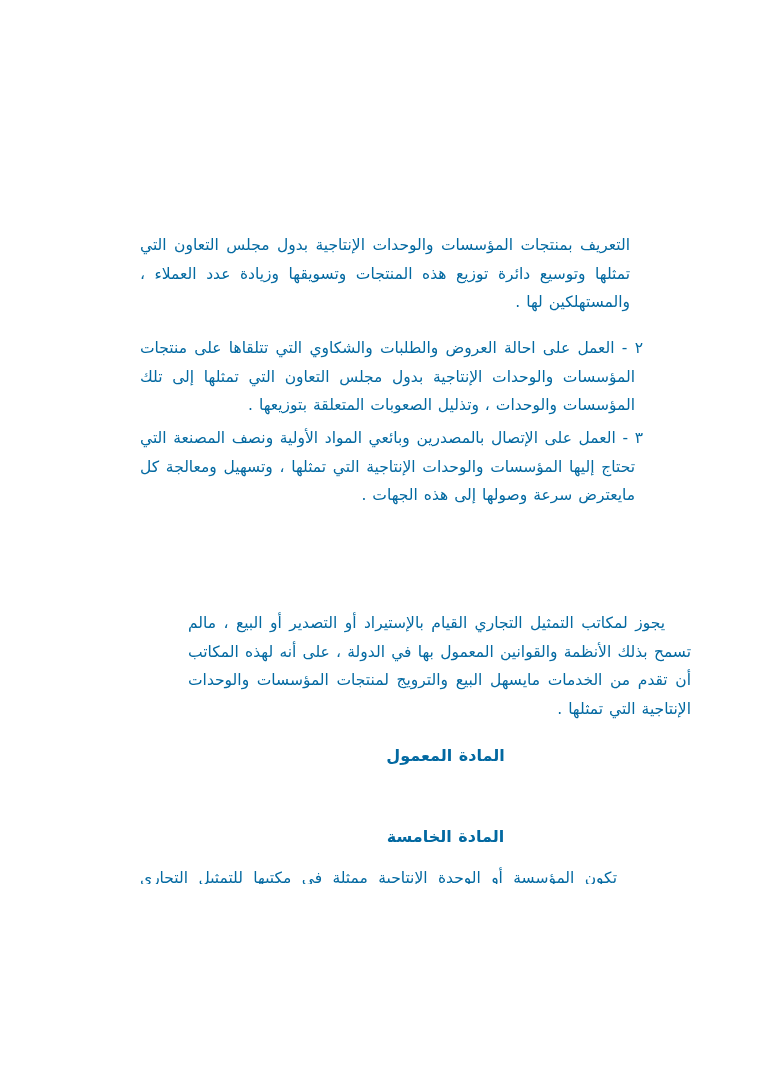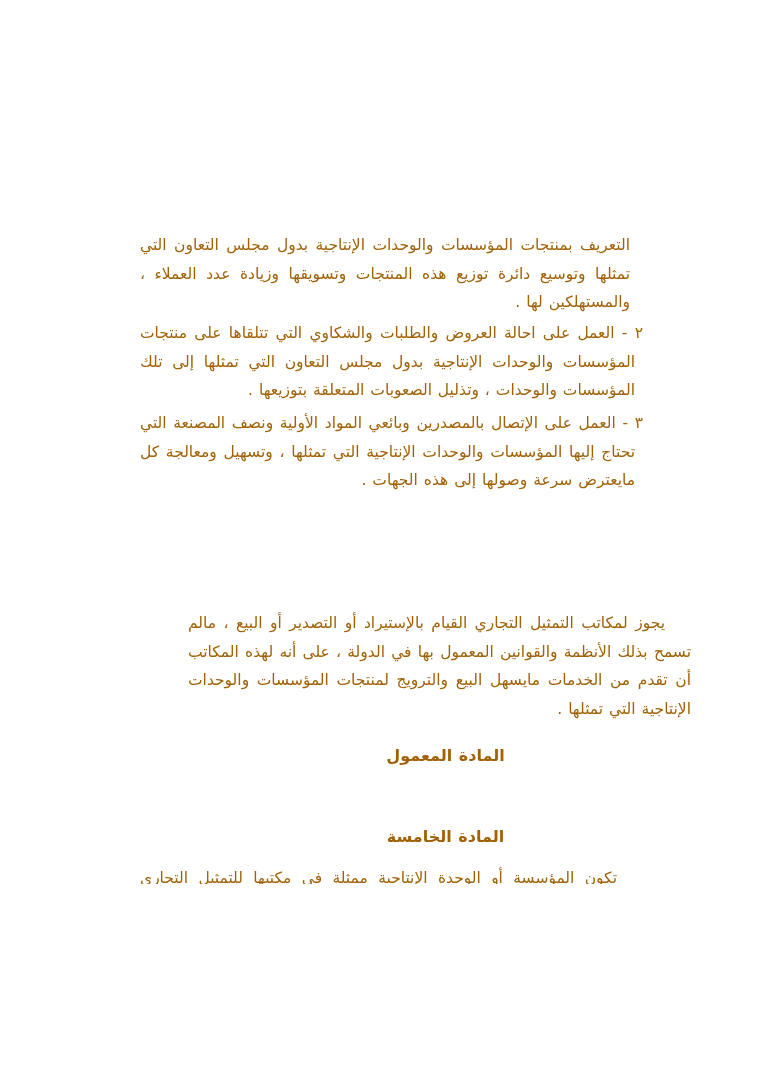--- a/index.html
+++ b/index.html
@@ -8,39 +8,40 @@
     background: #ffffff;
   }
   .page {
     position: relative;
     width: 776px;
     height: 884px;
     background: #ffffff;
     overflow: hidden;
     direction: rtl;
     font-family: "DejaVu Sans", sans-serif;
-    color: #a16207;
+    color: #0369a1;
     text-decoration: underline;
   }
   .block {
     position: absolute;
     left: 140px;
     width: 503px;
     box-sizing: border-box;
     font-size: 15.5px;
     line-height: 28.5px;
     text-align: justify;
     word-spacing: 1px;
   }
   .intro {
     padding-right: 13px;
   }
   .hang8 {
     padding-right: 8px;
     text-indent: -8px;
+    margin-top: 15px;
   }
   .hang26 {
     padding-right: 26px;
     text-indent: -26px;
   }
   .indent26 {
     text-indent: 26px;
   }
   .heading {
     position: absolute;

